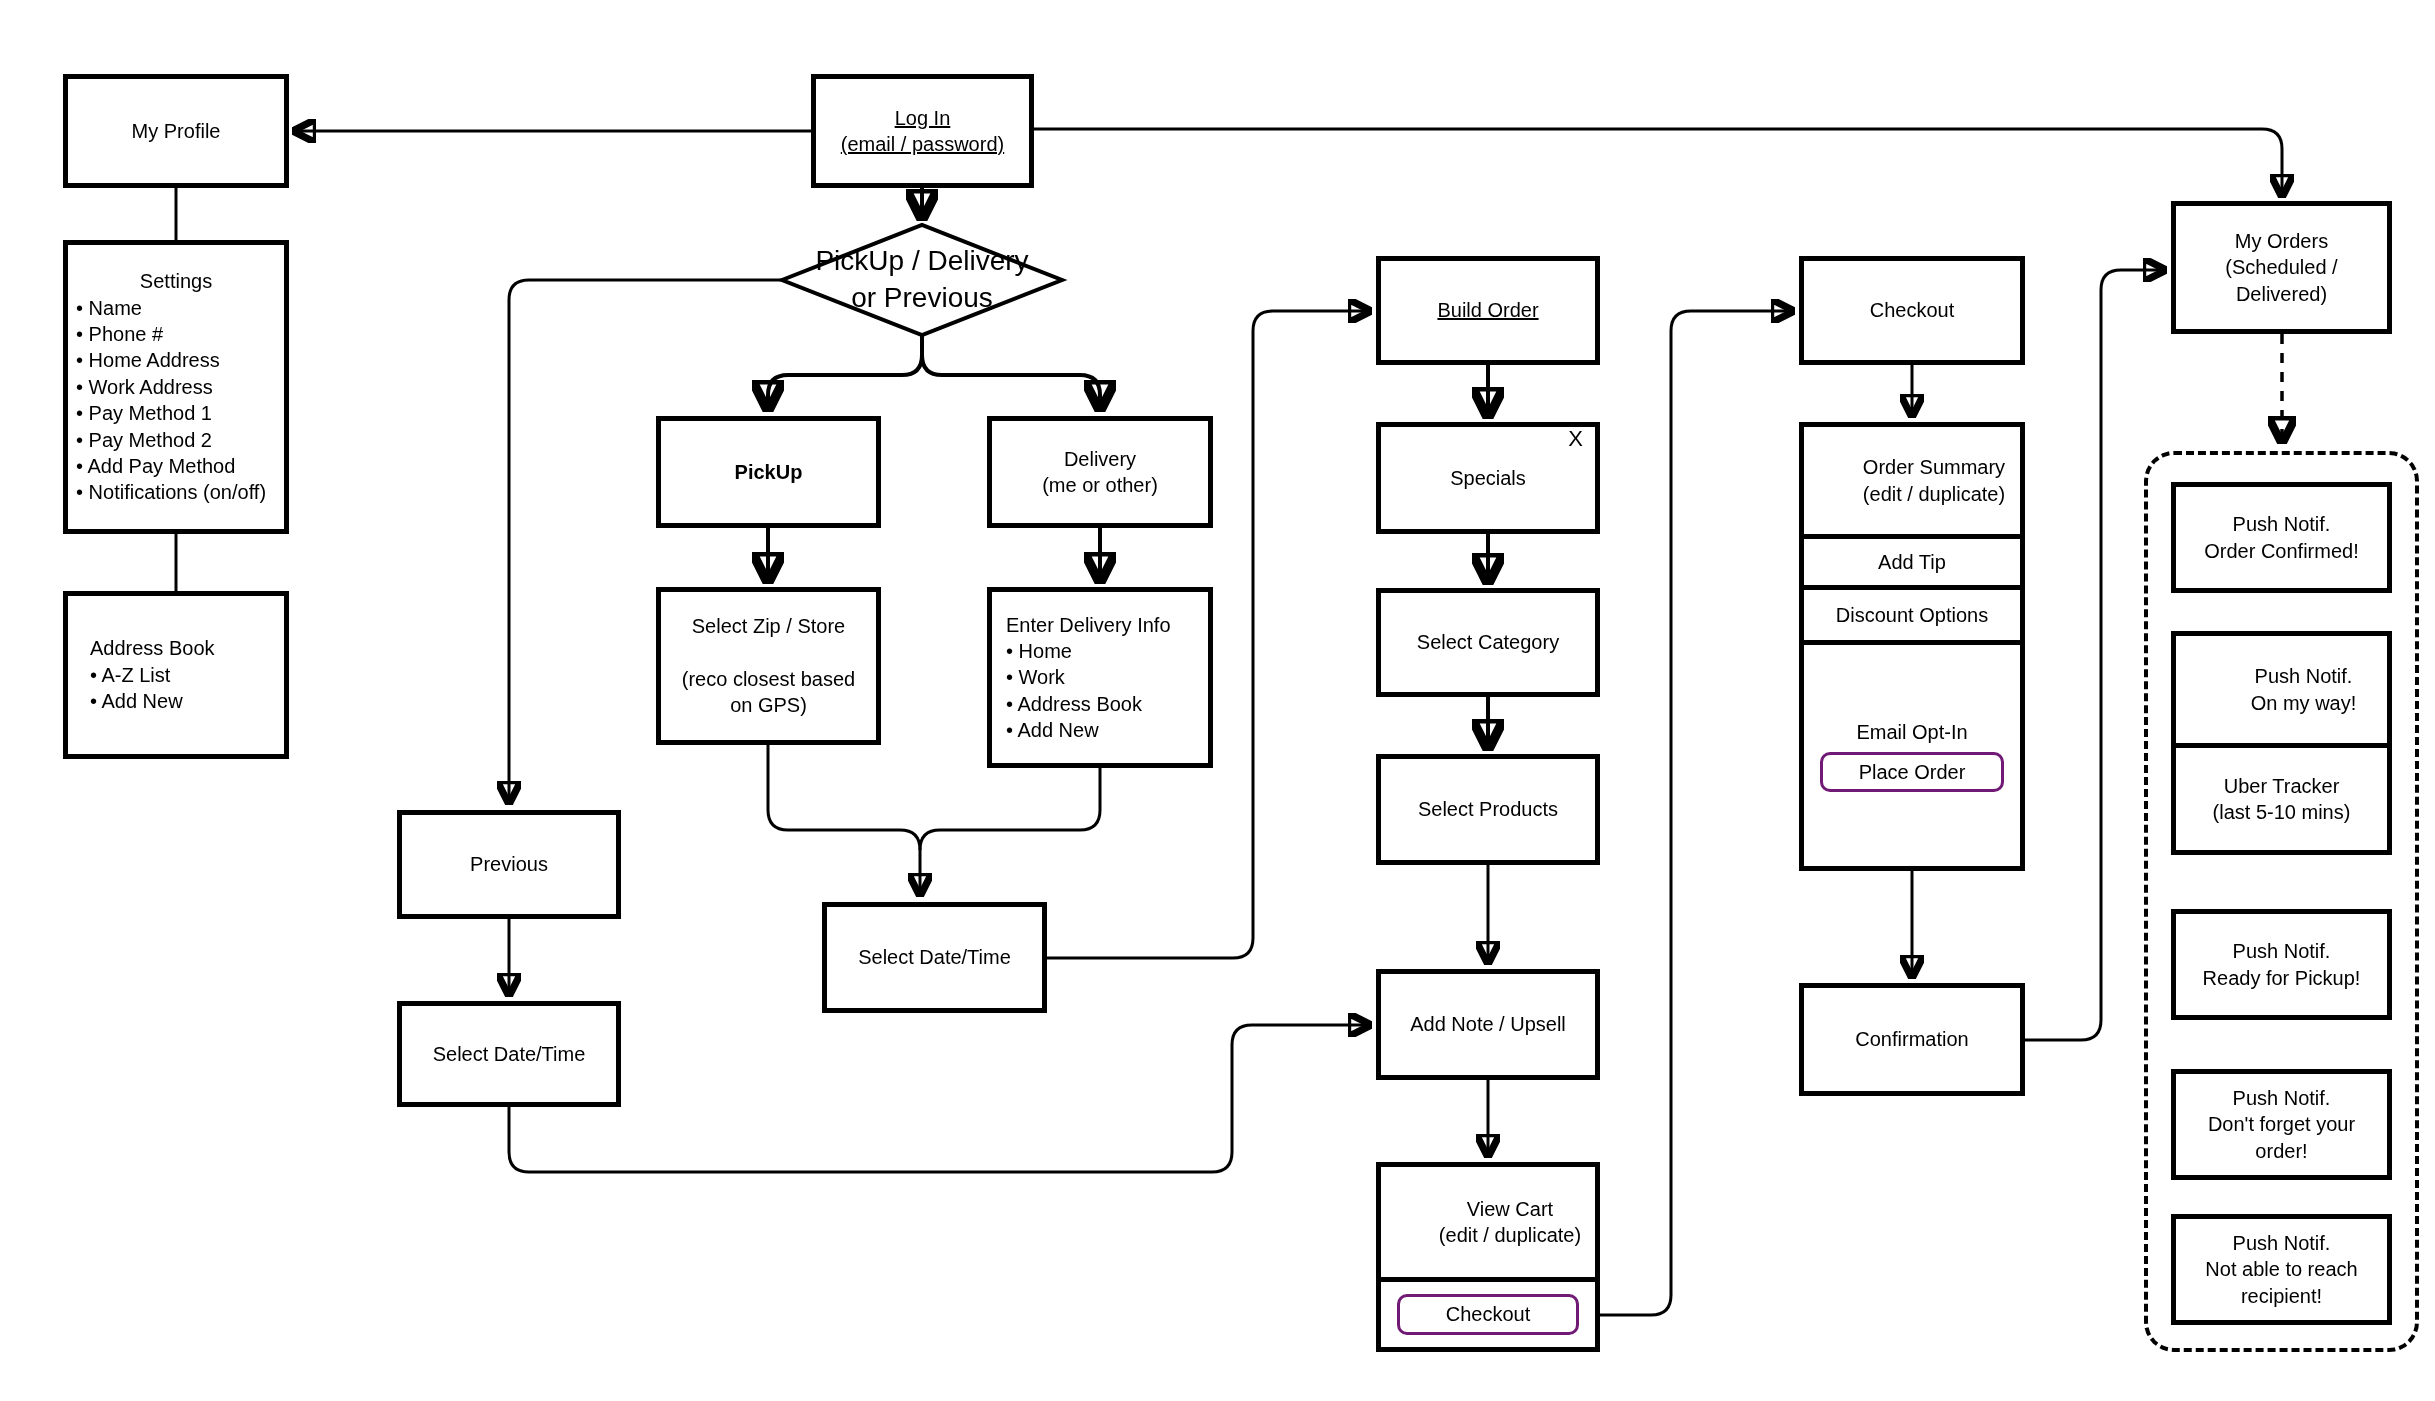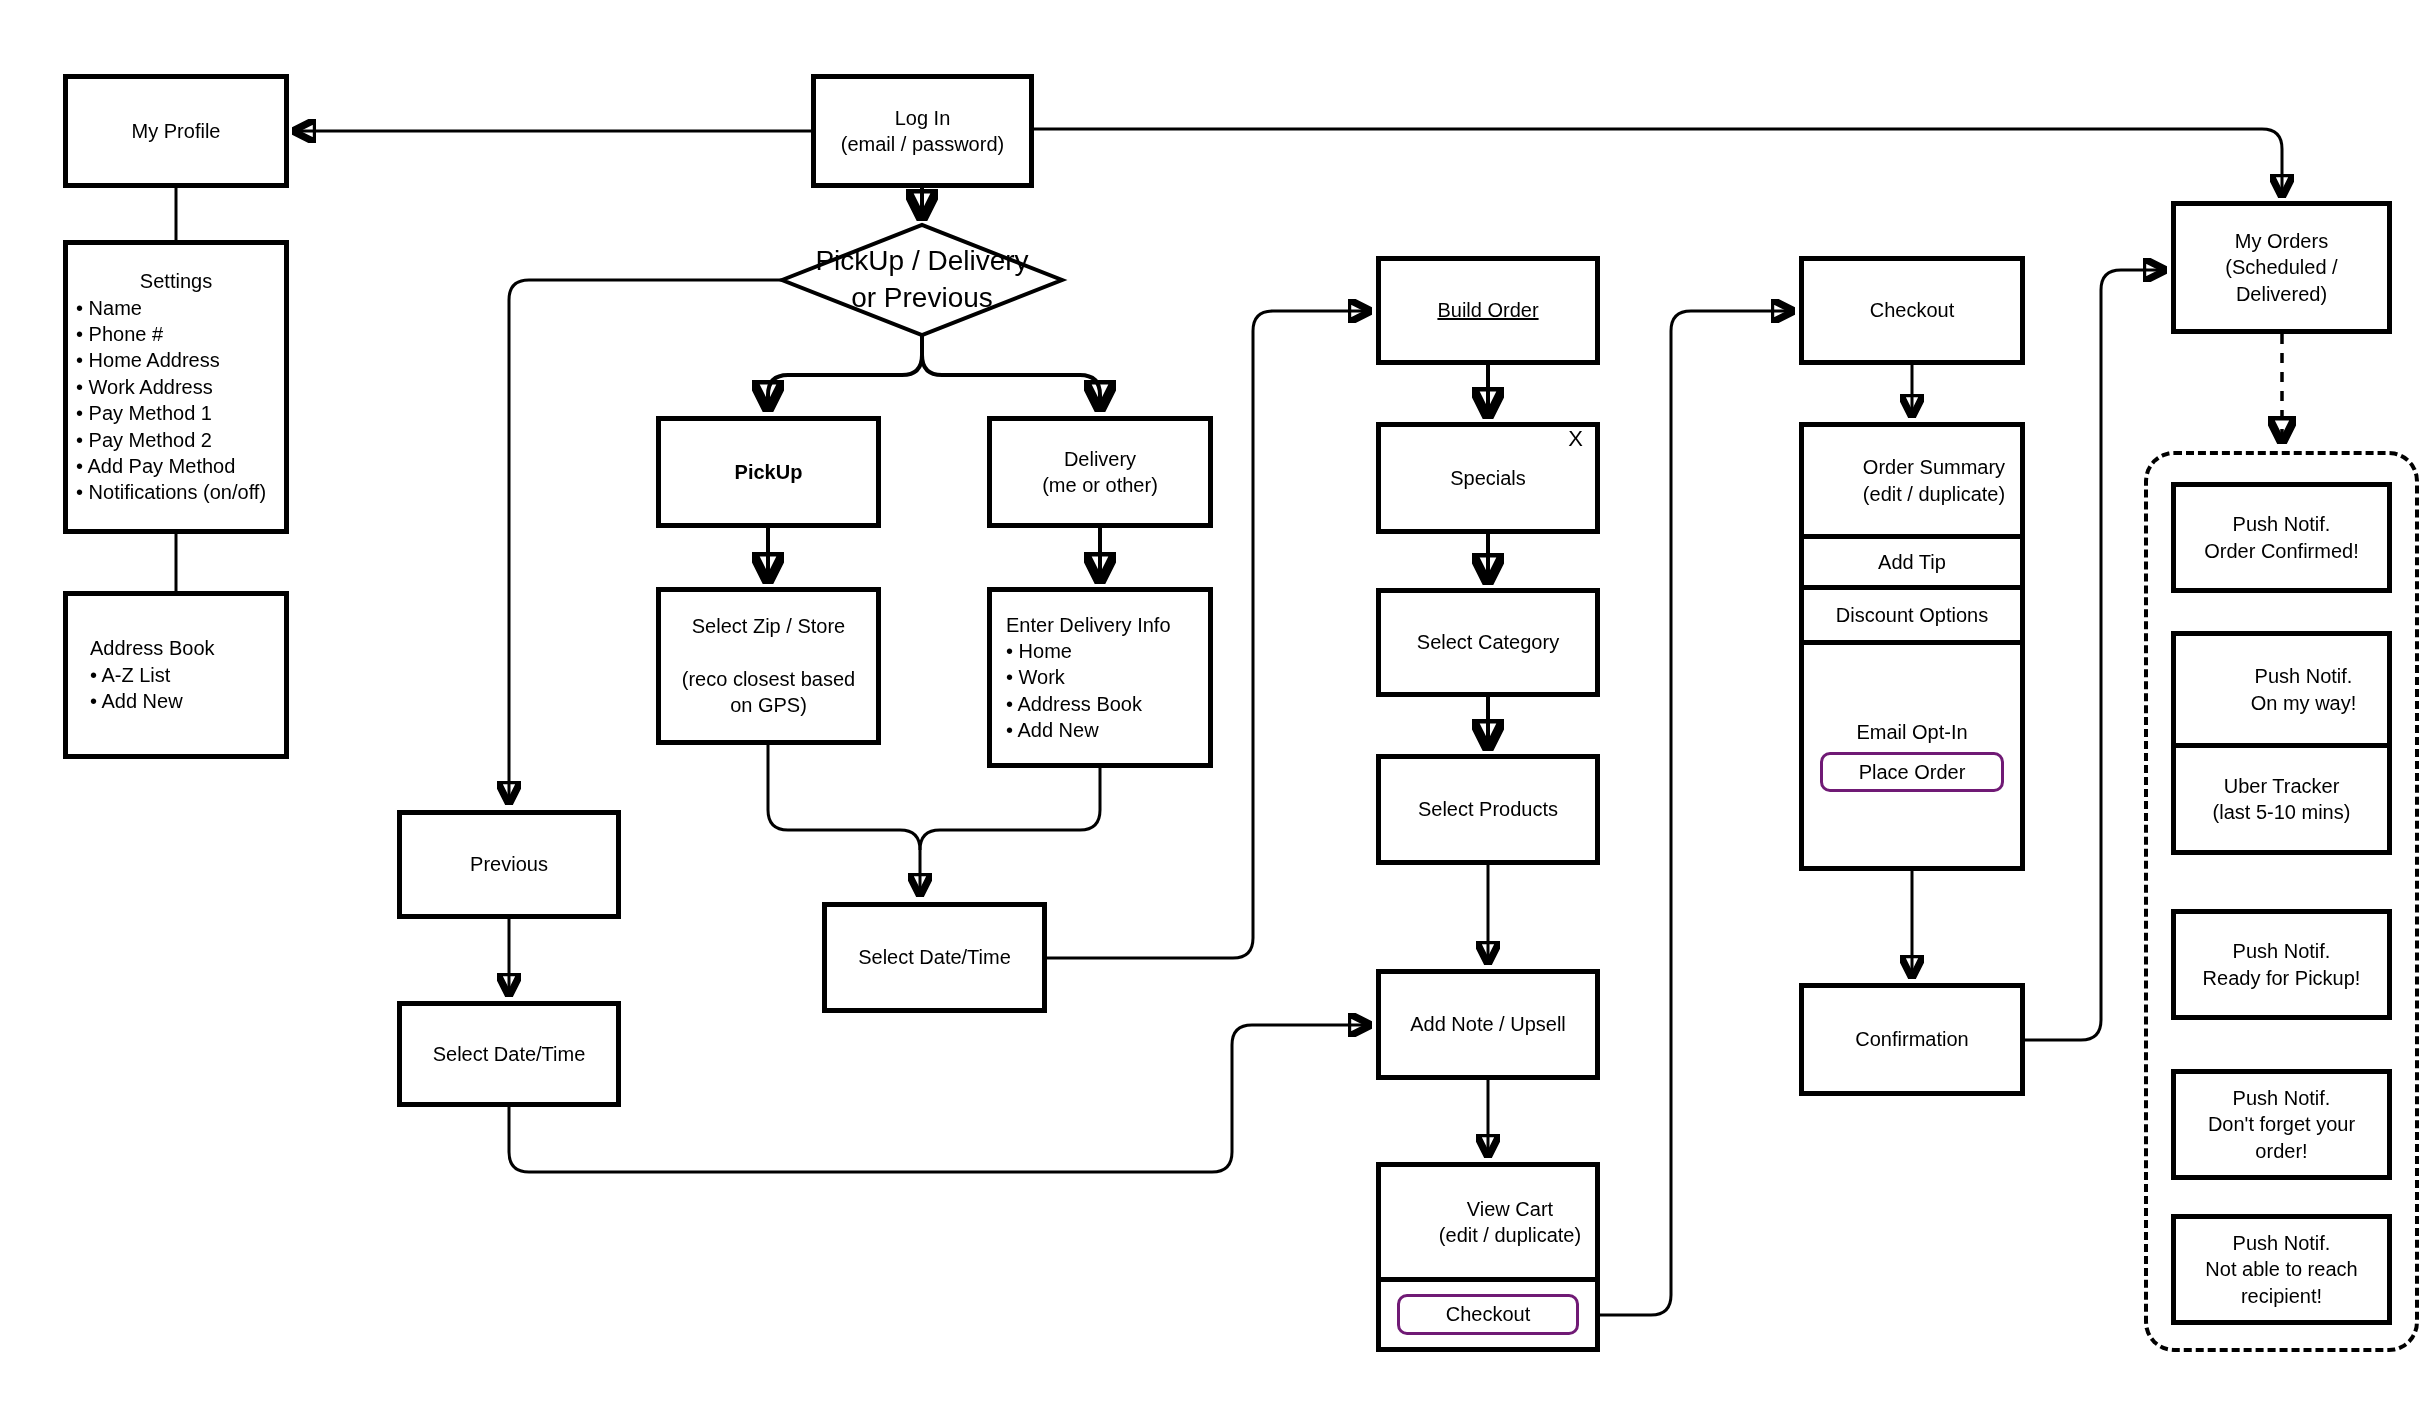--- a/index.html
+++ b/index.html
@@ -113,21 +113,21 @@
 • Add Pay Method
 • Notifications (on/off)</span>
   </div>
 
   <div class="node listbox" style="left:63px;top:591px;width:226px;height:168px;padding-left:22px;">
     <span>Address Book</span>
     <span>• A-Z List
 • Add New</span>
   </div>
 
-  <div class="node" style="left:811px;top:74px;width:223px;height:114px;">
+  <div class="node" style="left:811px;top:74px;width:223px;height:114px;text-decoration:underline;">
     <span>Log In
 (email / password)</span>
   </div>
 
   <div class="diamond-label" style="left:800px;top:240px;width:244px;height:80px;">
     <span>PickUp / Delivery
 or Previous</span>
   </div>
 
   <div class="node" style="left:656px;top:416px;width:225px;height:112px;font-weight:bold;">

